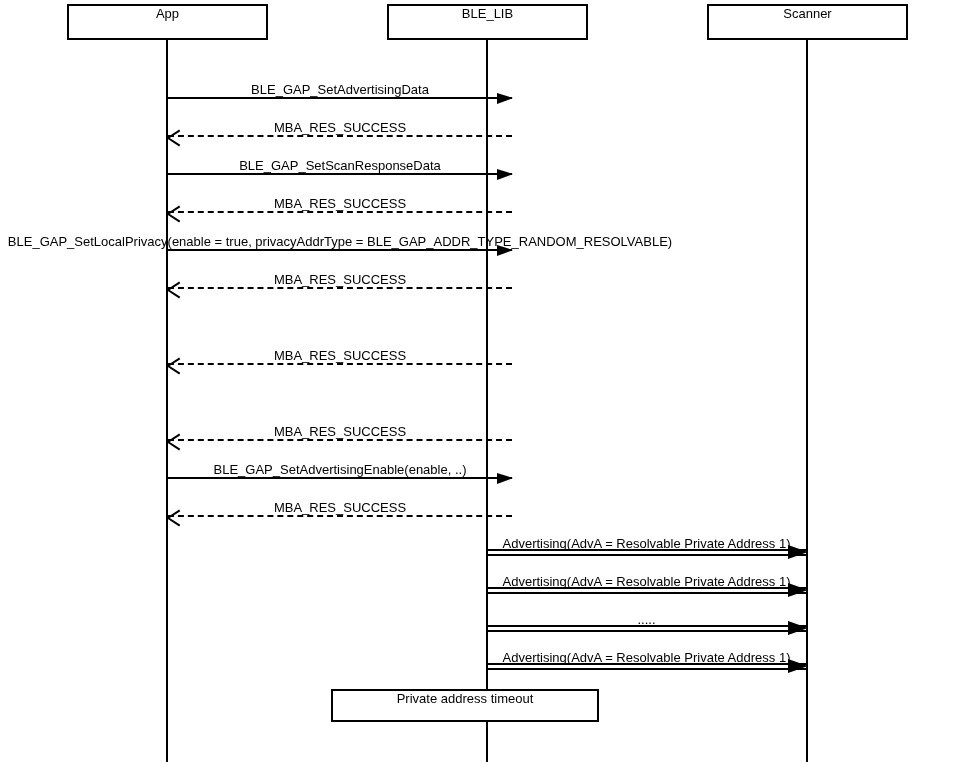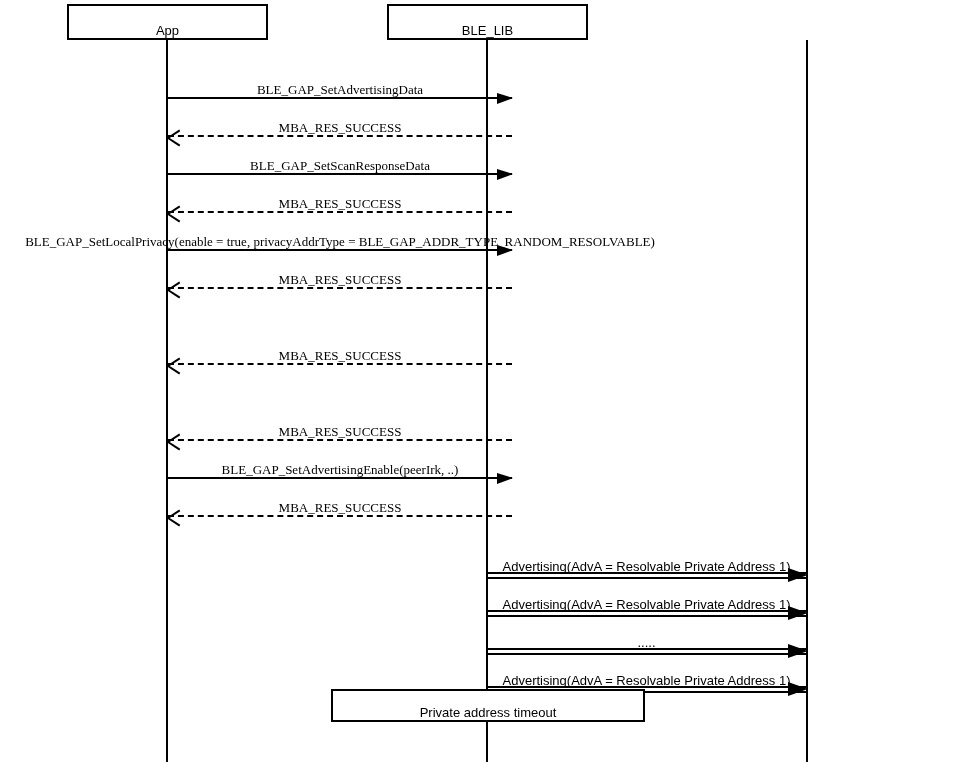--- a/index.html
+++ b/index.html
@@ -4,74 +4,77 @@
 <style>
   html,body { margin:0; padding:0; background:#ffffff; }
   .canvas {
     position:relative; width:976px; height:766px;
     background:#ffffff; overflow:hidden;
     font-family:"Liberation Sans", sans-serif; color:#000;
   }
   .participant {
     position:absolute; top:4px; width:201px; height:36px;
     border:2px solid #000; background:#fff; box-sizing:border-box;
-    display:flex; align-items:flex-end; justify-content:center;
+    display:flex; align-items:flex-start; justify-content:center;
     font-size:13px; z-index:5;
   }
   .lifeline {
     position:absolute; top:40px; width:2px; height:722px; background:#000; z-index:1;
   }
   
-  .msg { position:absolute; left:168px; width:344px; height:17px; z-index:3;font-family:Liberation Serif, serif; }
+  .msg { position:absolute; left:168px; width:344px; height:17px; z-index:3; }
   .msg .lbl, .dmsg .lbl {
     position:absolute; left:50%; transform:translateX(-50%);
     bottom:3px; white-space:nowrap; font-size:13px; line-height:13px;
   }
   .line { position:absolute; left:0; right:0; bottom:0; height:0; border-top:2px solid #000; }
   .line.dashed { border-top-style:dashed; }
   .head-right {
     position:absolute; right:-1px; bottom:-5px; width:0; height:0;
     border-left:16px solid #000; border-top:5px solid transparent; border-bottom:6px solid transparent;
   }
   .head-open { position:absolute; left:0; bottom:-1px; width:0; height:0; }
   .head-open::before, .head-open::after {
     content:""; position:absolute; left:0; top:-1px; width:14px; height:2px; background:#000;
     transform-origin:0 1px;
   }
   .head-open::before { transform:rotate(33deg); }
   .head-open::after  { transform:rotate(-33deg); }
   
-  .dmsg { position:absolute; left:487px; width:319px; height:22px; z-index:3;margin-top:23px; }
+  .dmsg { position:absolute; left:487px; width:319px; height:22px; z-index:3; }
   .dmsg .lbl { bottom:6px; }
   .dline {
     position:absolute; left:0; right:0; bottom:0; height:7px; box-sizing:border-box;
     border-top:2px solid #000; border-bottom:2px solid #000;
   }
   .head-dbl {
     position:absolute; right:-2px; bottom:-3px; width:0; height:0;
     border-left:20px solid #000; border-top:7px solid transparent; border-bottom:7px solid transparent;
   }
   
   .note {
-    position:absolute; left:331px; top:689px; width:314px; height:33px;
+    position:absolute; left:331px; top:689px; width:268px; height:33px;
     border:2px solid #000; background:#fff; box-sizing:border-box;
-    display:flex; align-items:flex-end; justify-content:center;
+    display:flex; align-items:flex-start; justify-content:center;
     font-size:13px; z-index:6;
   }
 </style>
 </head>
 <body>
 
 <div class="canvas">
 
   <div class="participant" style="left:67px">
       <span>App</span>
     </div>
   <div class="participant" style="left:387px">
       <span>BLE_LIB</span>
+    </div>
+  <div class="participant" style="left:707px">
+      <span>Scanner</span>
     </div>
 
   <div class="lifeline" style="left:166px"></div>
   <div class="lifeline" style="left:486px"></div>
   <div class="lifeline" style="left:806px"></div>
 
   <div class="msg" style="top:82px">
     <span class="lbl">BLE_GAP_SetAdvertisingData</span>
     <span class="line"></span>
     <span class="head-right"></span>
@@ -105,21 +108,21 @@
     <span class="lbl">MBA_RES_SUCCESS</span>
     <span class="line dashed"></span>
     <span class="head-open"></span>
   </div>
   <div class="msg" style="top:424px">
     <span class="lbl">MBA_RES_SUCCESS</span>
     <span class="line dashed"></span>
     <span class="head-open"></span>
   </div>
   <div class="msg" style="top:462px">
-    <span class="lbl">BLE_GAP_SetAdvertisingEnable(peerIrk, ..)</span>
+    <span class="lbl">BLE_GAP_SetAdvertisingEnable(enable, ..)</span>
     <span class="line"></span>
     <span class="head-right"></span>
   </div>
   <div class="msg" style="top:500px">
     <span class="lbl">MBA_RES_SUCCESS</span>
     <span class="line dashed"></span>
     <span class="head-open"></span>
   </div>
 
   <div class="dmsg" style="top:534px">

